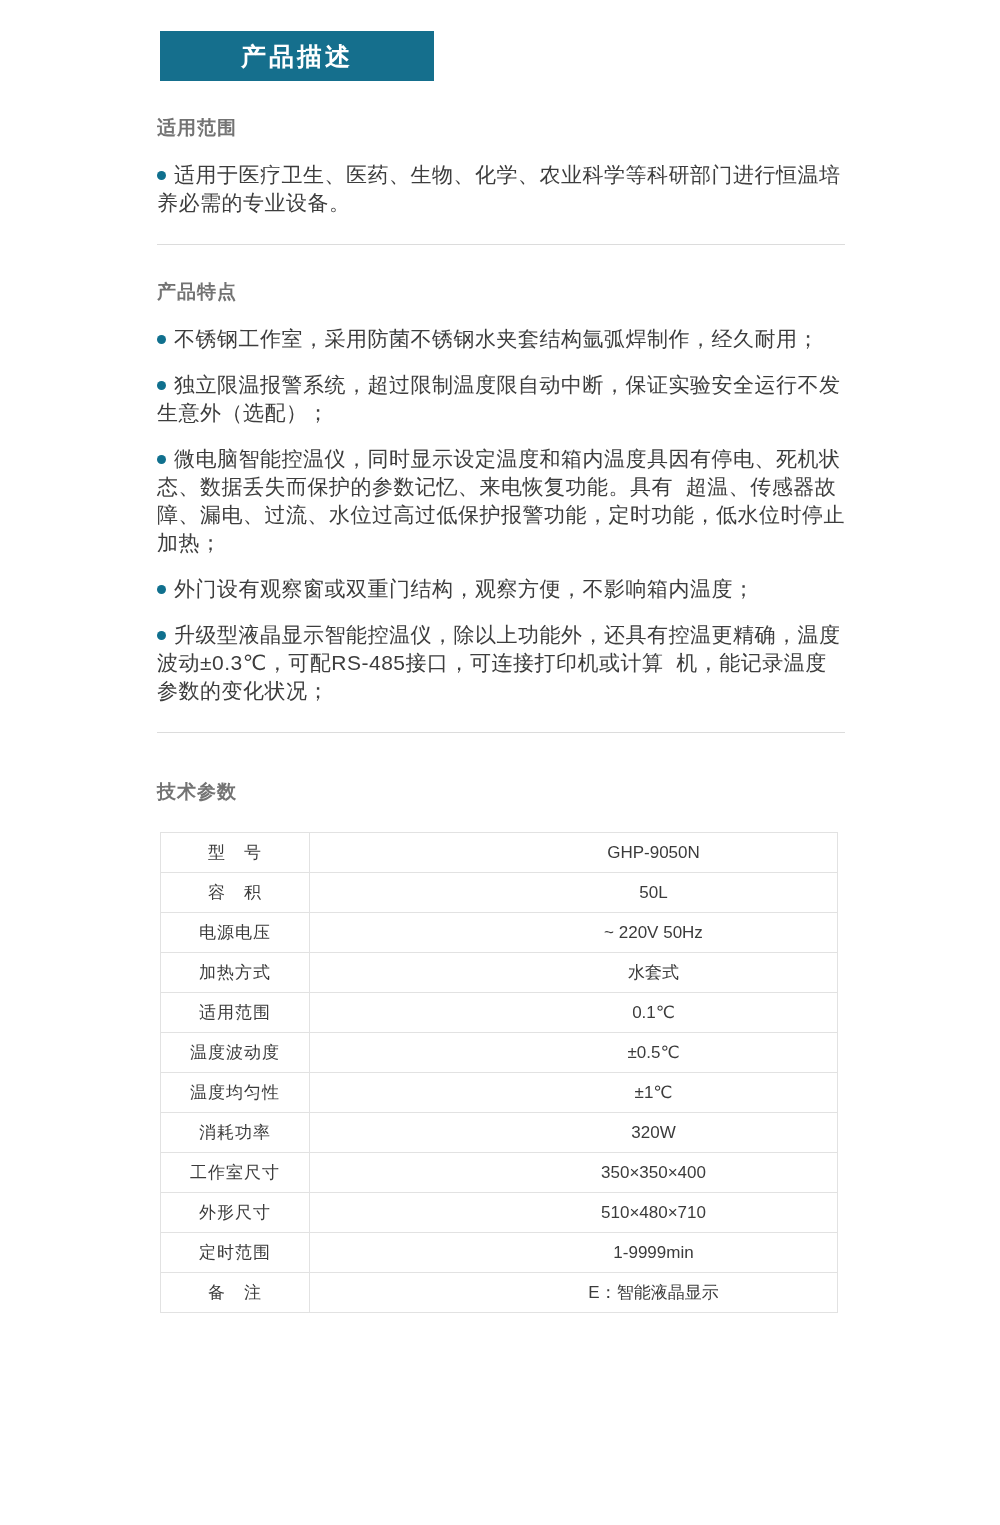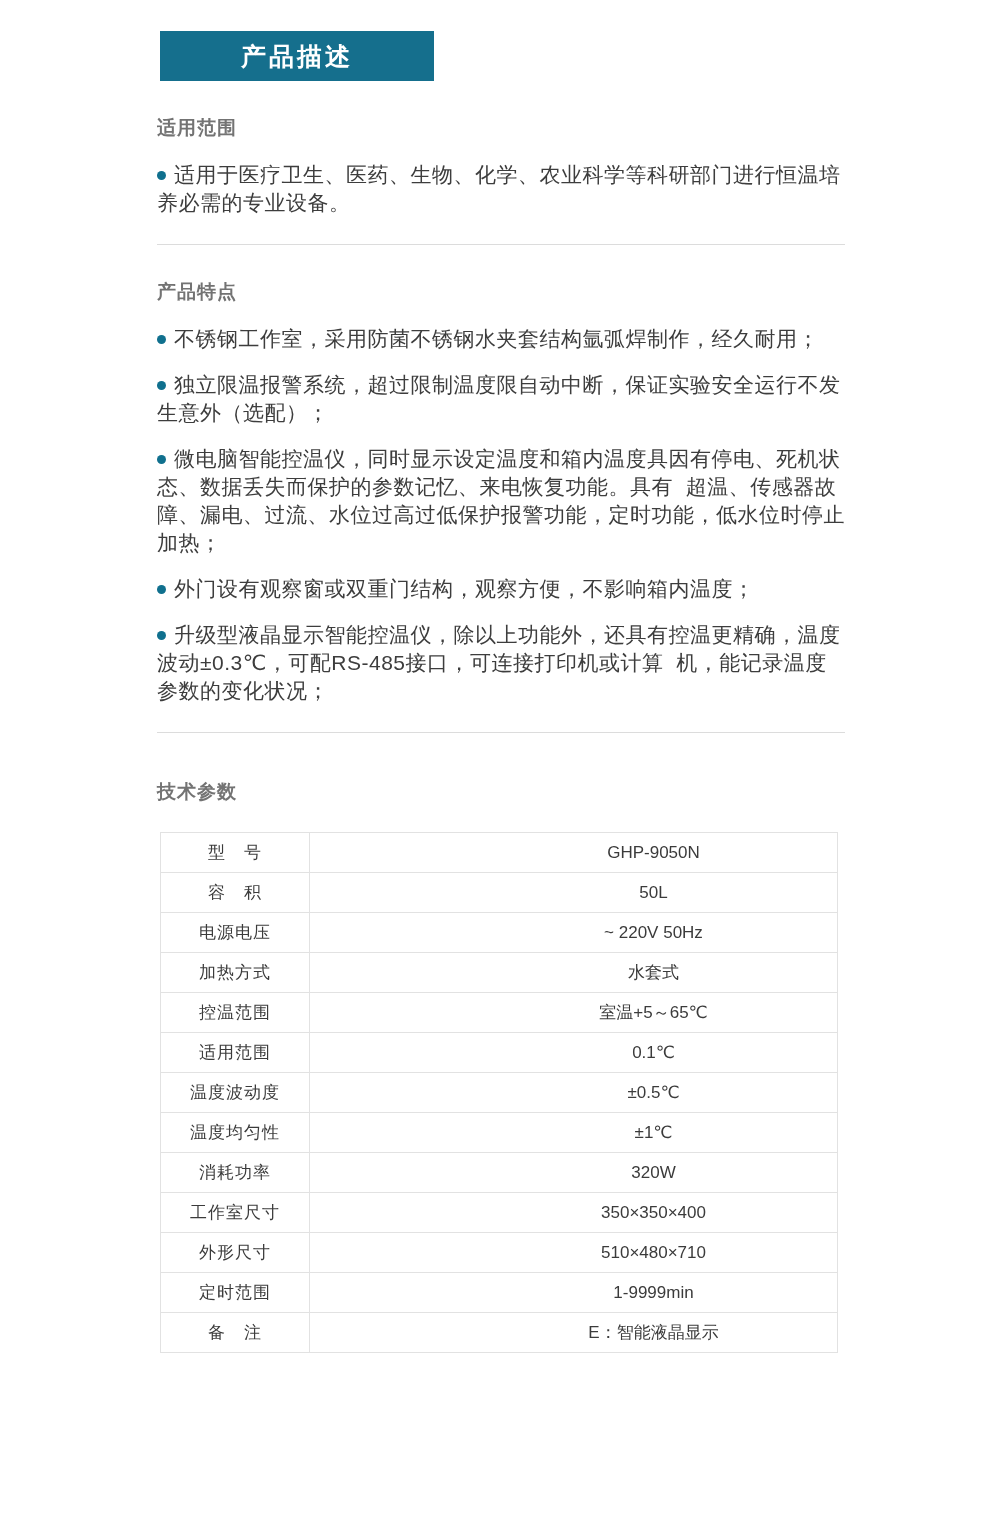--- a/index.html
+++ b/index.html
@@ -140,24 +140,20 @@
           </tr>
             <tr>
             <td class="spec-label">电源电压</td>
             <td class="spec-value">~ 220V 50Hz</td>
           </tr>
             <tr>
             <td class="spec-label">加热方式</td>
             <td class="spec-value">水套式</td>
           </tr>
             <tr>
-            <td class="spec-label">控温范围</td>
-            <td class="spec-value">室温+5～65℃</td>
-          </tr>
-            <tr>
             <td class="spec-label">适用范围</td>
             <td class="spec-value">0.1℃</td>
           </tr>
             <tr>
             <td class="spec-label">温度波动度</td>
             <td class="spec-value">±0.5℃</td>
           </tr>
             <tr>
             <td class="spec-label">温度均匀性</td>
             <td class="spec-value">±1℃</td>

